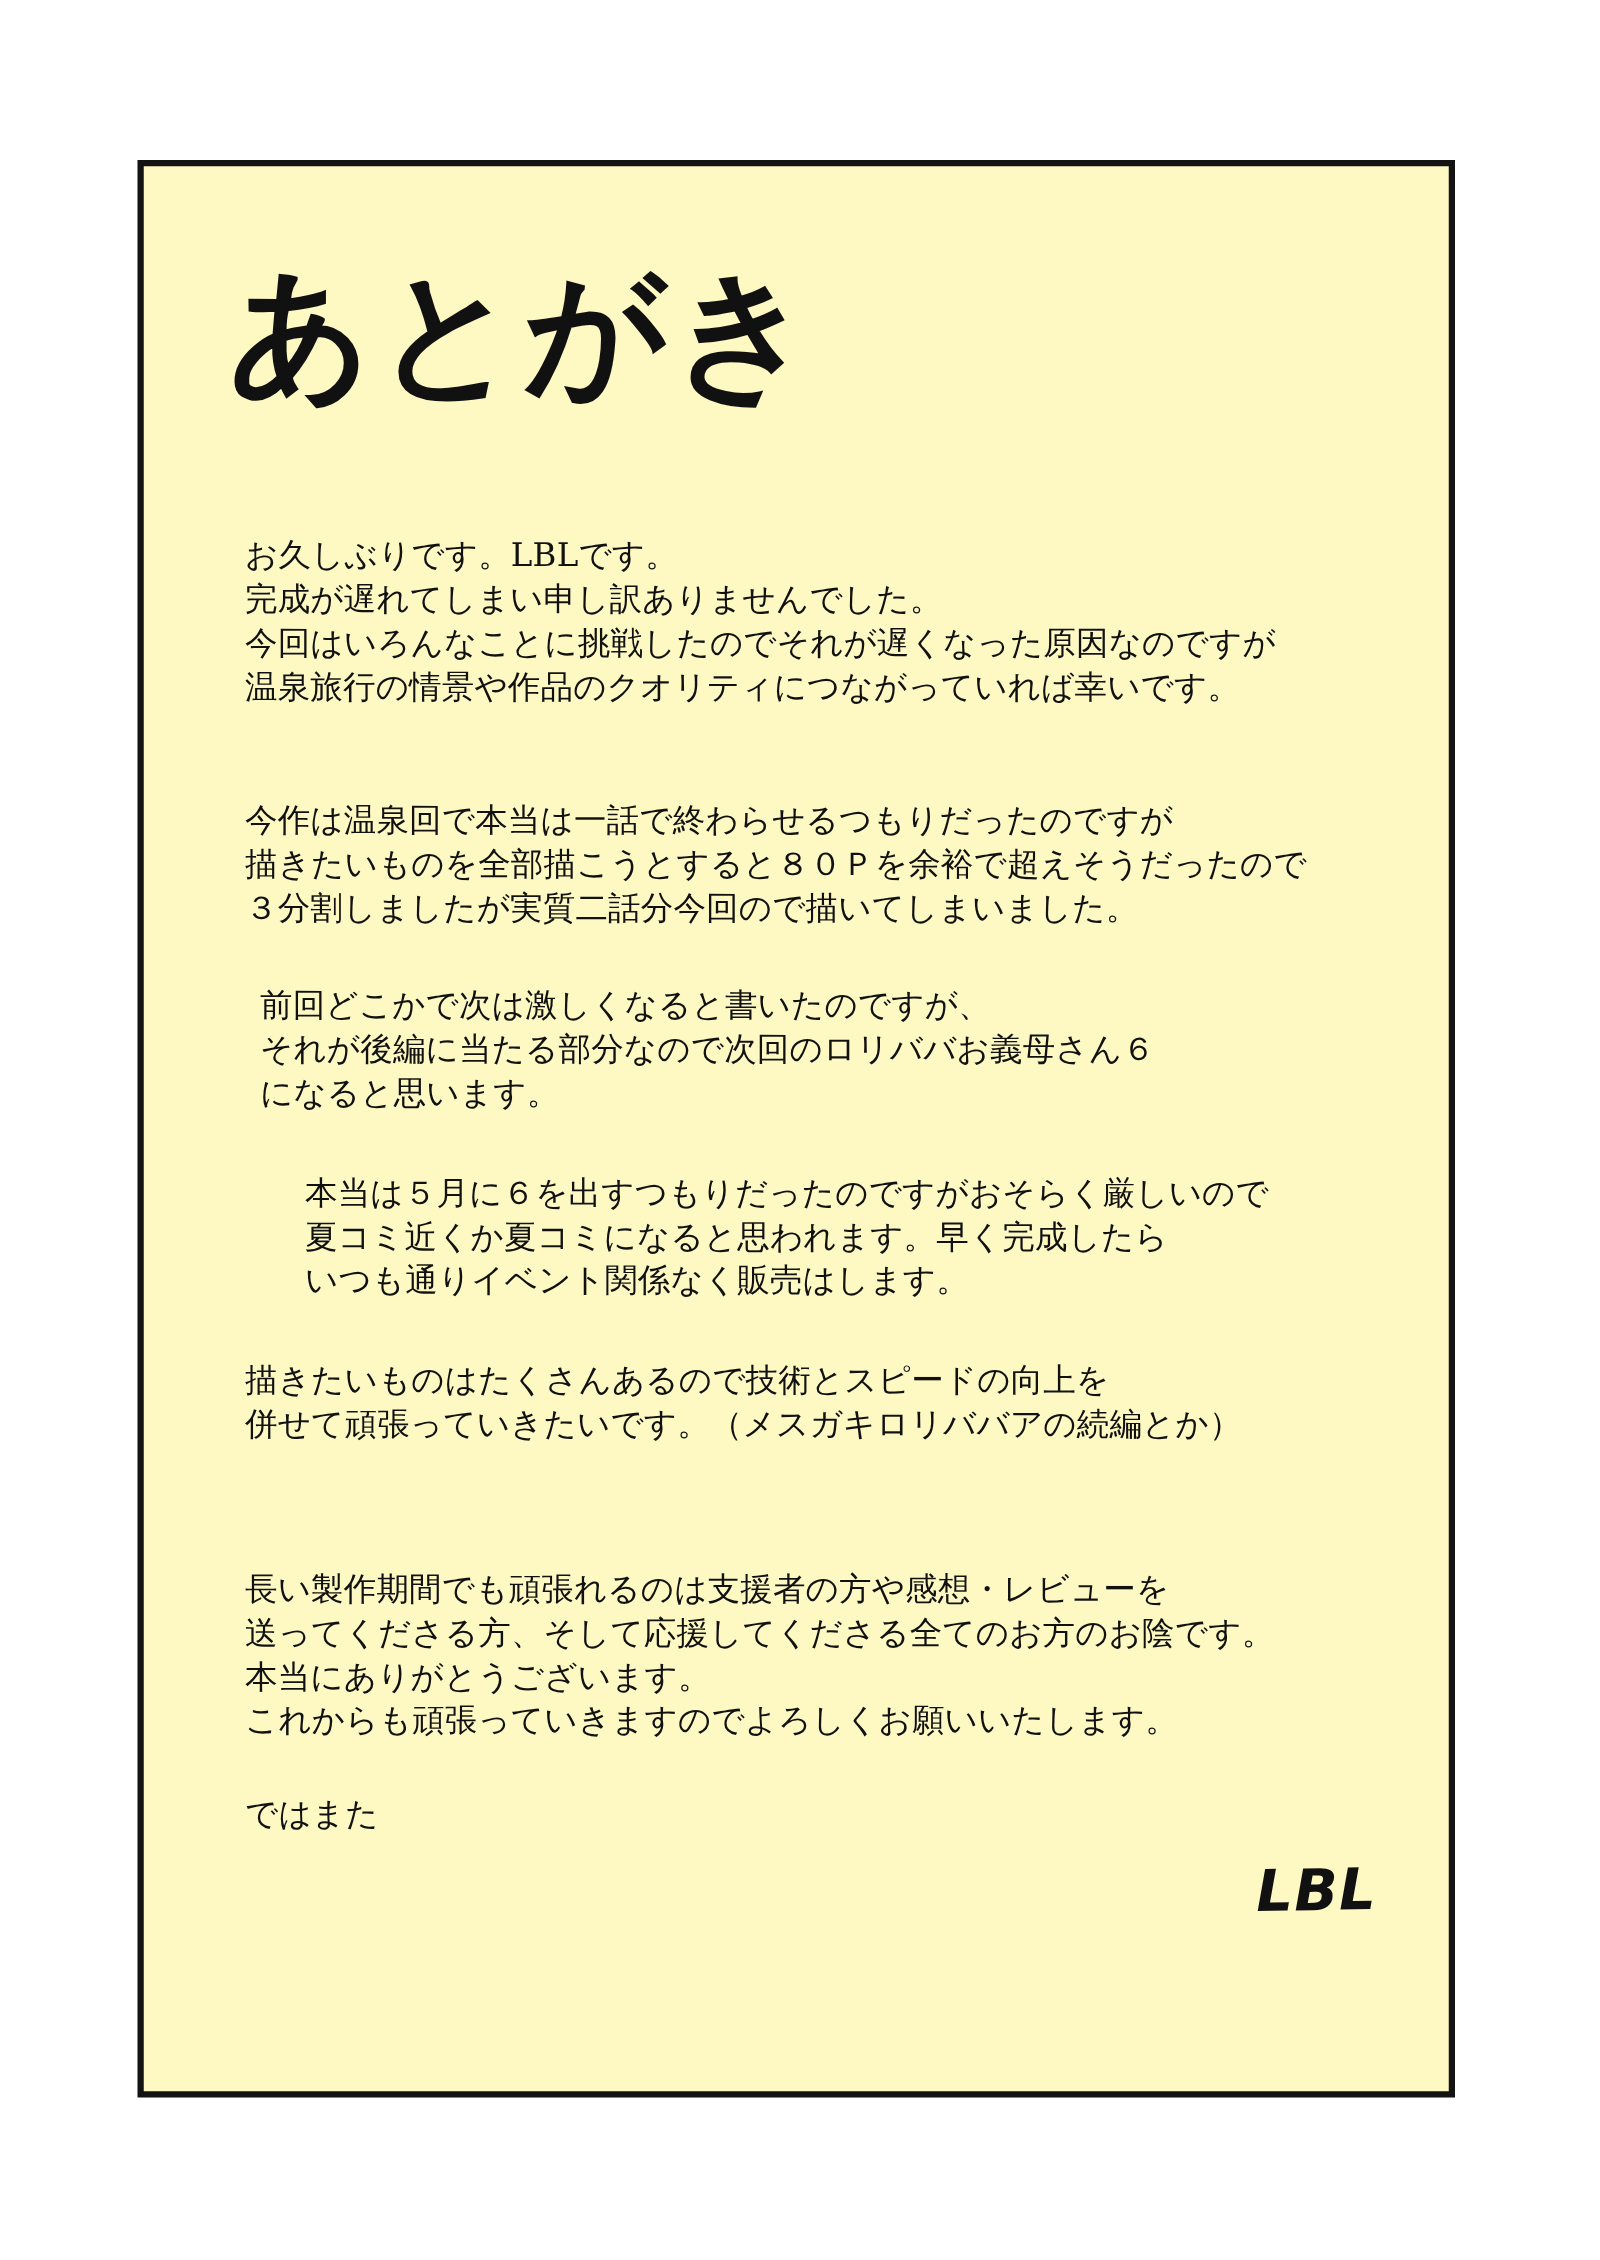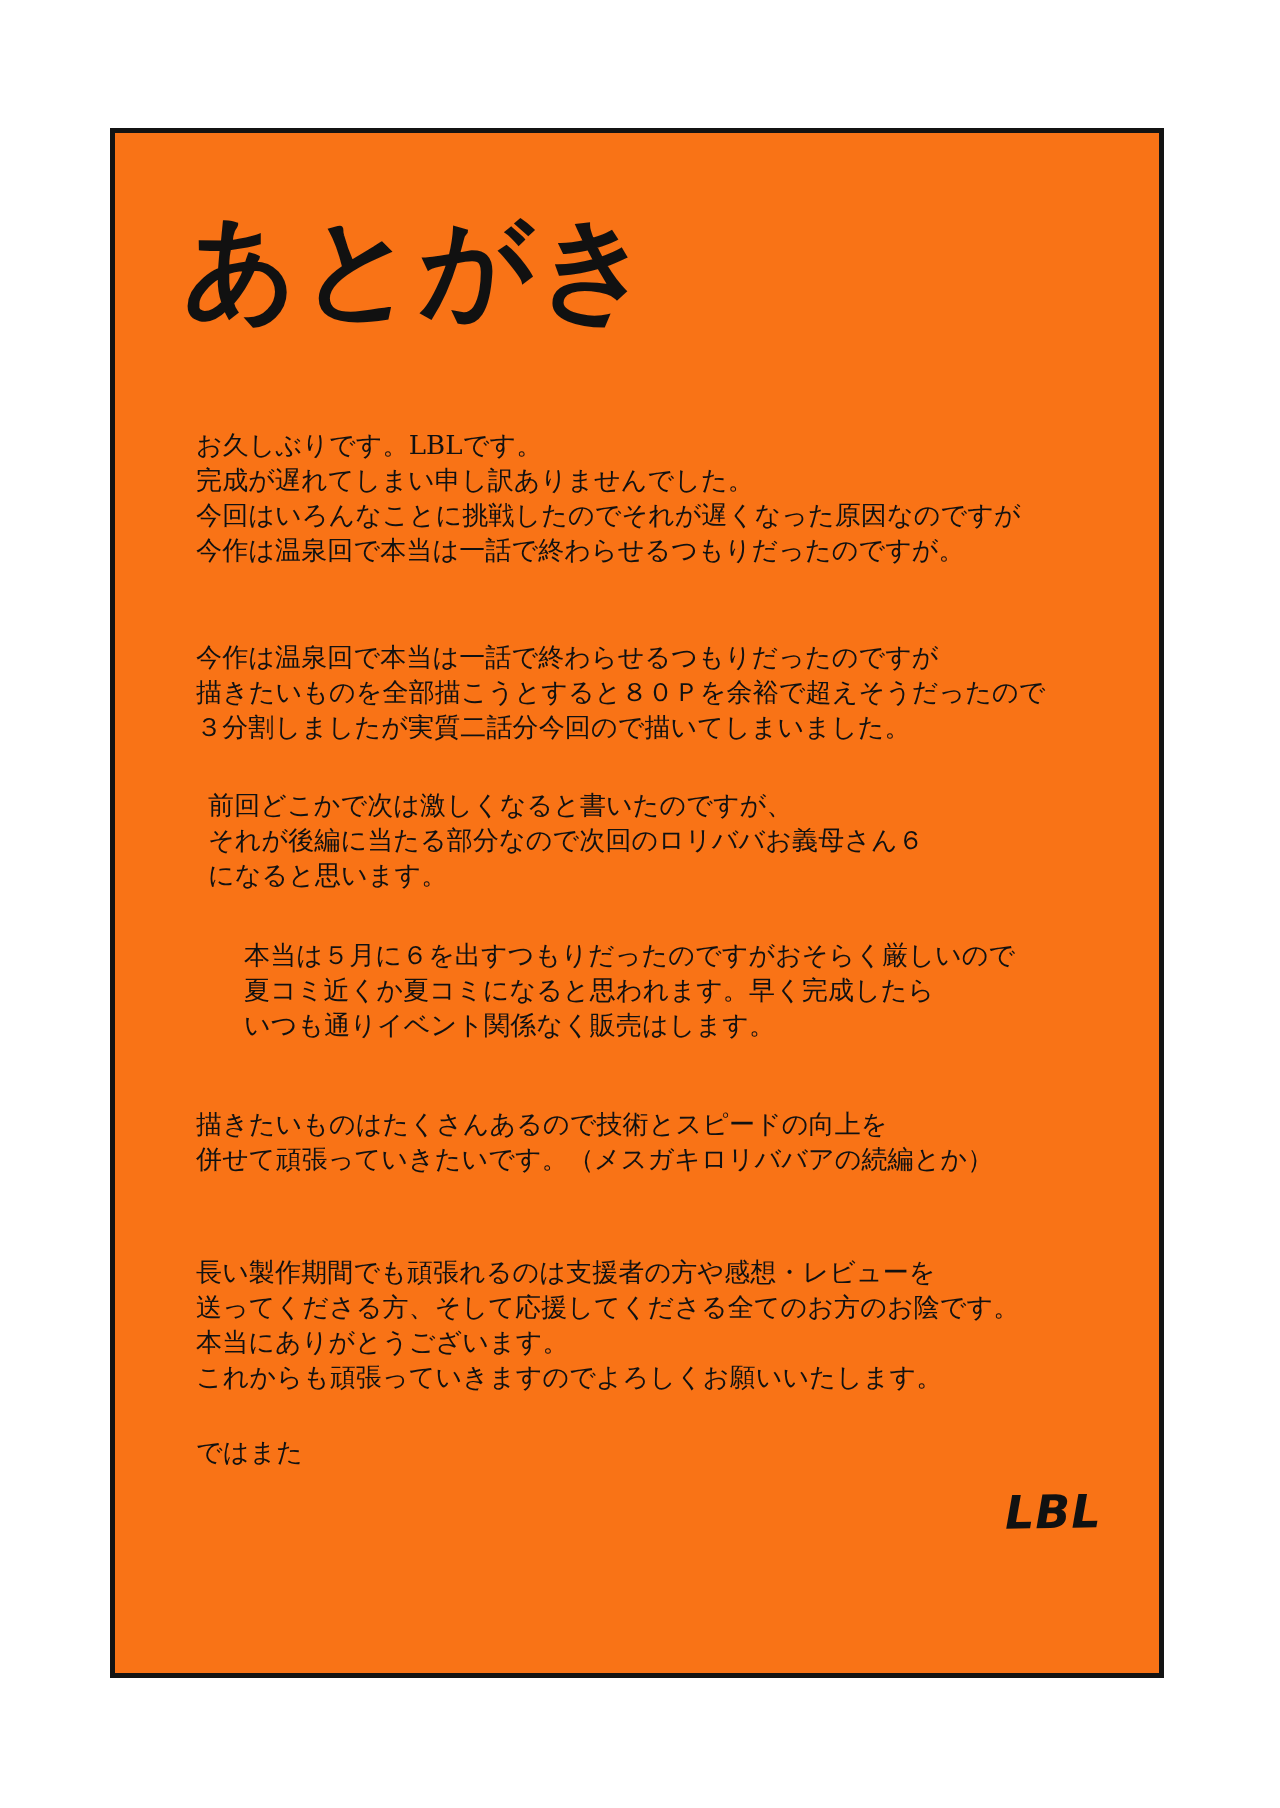--- a/index.html
+++ b/index.html
@@ -17,21 +17,21 @@
     color: #111111;
   }
   .frame {
     position: absolute;
     left: 110px;
     top: 128px;
     width: 1054px;
     height: 1550px;
     border: 5px solid #131313;
     box-sizing: border-box;
-    background: #f97316;
+    background: #fef9c3;
     overflow: hidden;
   }
   .title {
     position: absolute;
     left: 68px;
     top: 70px;
     font-size: 112px;
     font-weight: bold;
     line-height: 1.15;
     letter-spacing: 0.03em;
@@ -46,21 +46,21 @@
     font-size: 26px;
     line-height: 35px;
     font-weight: normal;
     letter-spacing: 0.005em;
     white-space: nowrap;
   }
   .p1 { top: 295px; }
   .p2 { top: 480px; margin-top: 27px; }
   .p3 { top: 655px; margin-left: 12px; }
   .p4 { top: 805px; margin-left: 48px; }
-  .p5 { top: 955px; margin-top: 19px; }
+  .p5 { top: 955px; }
   .p6 { top: 1122px; }
   .p7 { top: 1302px; }
   .signature {
     position: absolute;
     left: 890px;
     top: 1352px;
     font-family: "DejaVu Sans", sans-serif;
     font-style: italic;
     font-weight: bold;
     font-size: 46px;
@@ -73,21 +73,21 @@
 
 <div class="page">
   <div class="frame">
 
     <div class="title">あとがき</div>
 
     <div class="para p1">
       <div class="line">お久しぶりです。LBLです。</div>
       <div class="line">完成が遅れてしまい申し訳ありませんでした。</div>
       <div class="line">今回はいろんなことに挑戦したのでそれが遅くなった原因なのですが</div>
-      <div class="line">今作は温泉回で本当は一話で終わらせるつもりだったのですが。</div>
+      <div class="line">温泉旅行の情景や作品のクオリティにつながっていれば幸いです。</div>
     </div>
 
     <div class="para p2">
       <div class="line">今作は温泉回で本当は一話で終わらせるつもりだったのですが</div>
       <div class="line">描きたいものを全部描こうとすると８０Ｐを余裕で超えそうだったので</div>
       <div class="line">３分割しましたが実質二話分今回ので描いてしまいました。</div>
     </div>
 
     <div class="para p3">
       <div class="line">前回どこかで次は激しくなると書いたのですが、</div>

